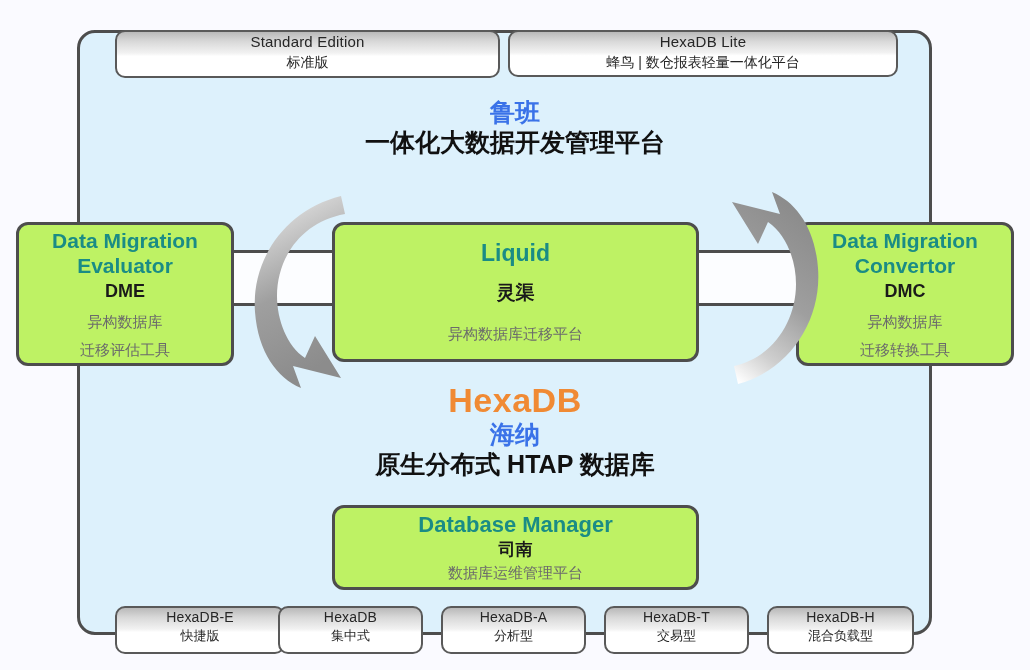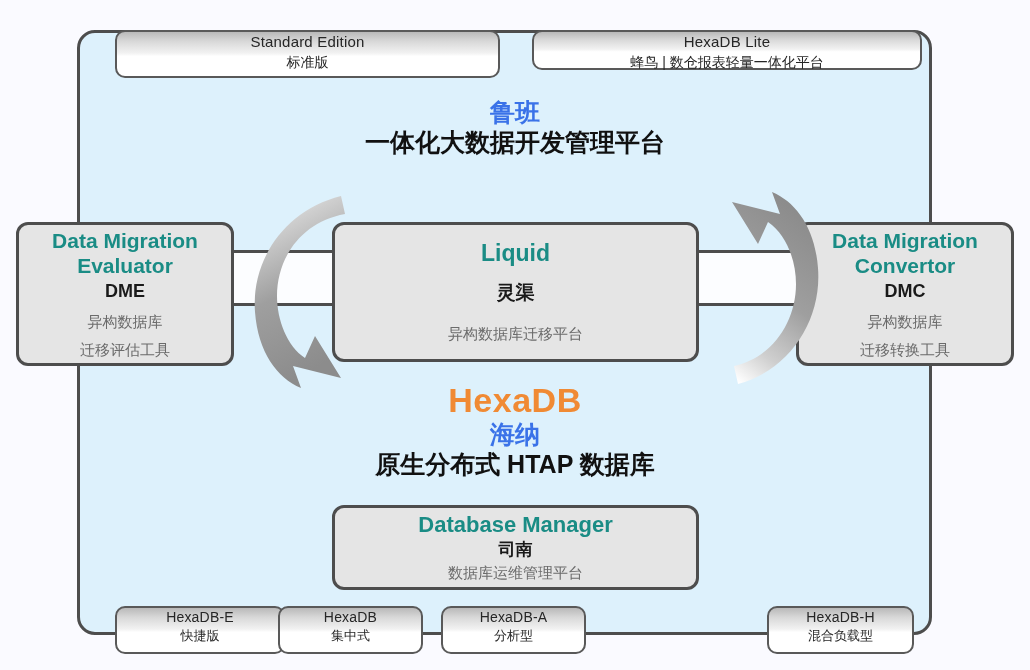--- a/index.html
+++ b/index.html
@@ -53,21 +53,21 @@
     line-height: 1.35;
     letter-spacing: .2px;
   }
   .chip .cn {
     font-size: 14px;
     line-height: 1.45;
   }
 
   
   #chip-standard { left: 115px; top: 30px; width: 385px; height: 48px; }
-  #chip-lite     { left: 532px; top: 30px; width: 390px; height: 40px; }
+  #chip-lite     { left: 508px; top: 30px; width: 390px; height: 47px; }
 
   
   .chip-bottom { top: 606px; height: 48px; }
   .chip-bottom .en { font-size: 14px; }
   .chip-bottom .cn { font-size: 13px; }
   #chip-e { left: 115px;  width: 170px; }
   #chip-c { left: 278px;  width: 145px; }
   #chip-a { left: 441px;  width: 145px; }
   #chip-t { left: 604px;  width: 145px; }
   #chip-h { left: 767px;  width: 147px; }
@@ -82,21 +82,21 @@
     height: 56px;
     top: 250px;
   }
   #conn-left  { left: 160px; width: 200px; }
   #conn-right { left: 670px; width: 200px; }
 
   
   .card {
     position: absolute;
     box-sizing: border-box;
-    background: #e5e5e5;
+    background: #bef264;
     border: 3px solid #4d4d4d;
     border-radius: 12px;
     display: flex;
     flex-direction: column;
     align-items: center;
     justify-content: center;
     text-align: center;
   }
   .card .title-en {
     color: #1a8c85;
@@ -270,18 +270,22 @@
     <div class="cn">快捷版</div>
   </div>
   <div class="chip chip-bottom" id="chip-c">
     <div class="en">HexaDB</div>
     <div class="cn">集中式</div>
   </div>
   <div class="chip chip-bottom" id="chip-a">
     <div class="en">HexaDB-A</div>
     <div class="cn">分析型</div>
   </div>
+  <div class="chip chip-bottom" id="chip-t">
+    <div class="en">HexaDB-T</div>
+    <div class="cn">交易型</div>
+  </div>
   <div class="chip chip-bottom" id="chip-h">
     <div class="en">HexaDB-H</div>
     <div class="cn">混合负载型</div>
   </div>
 
 </div>
 
 </body></html>

